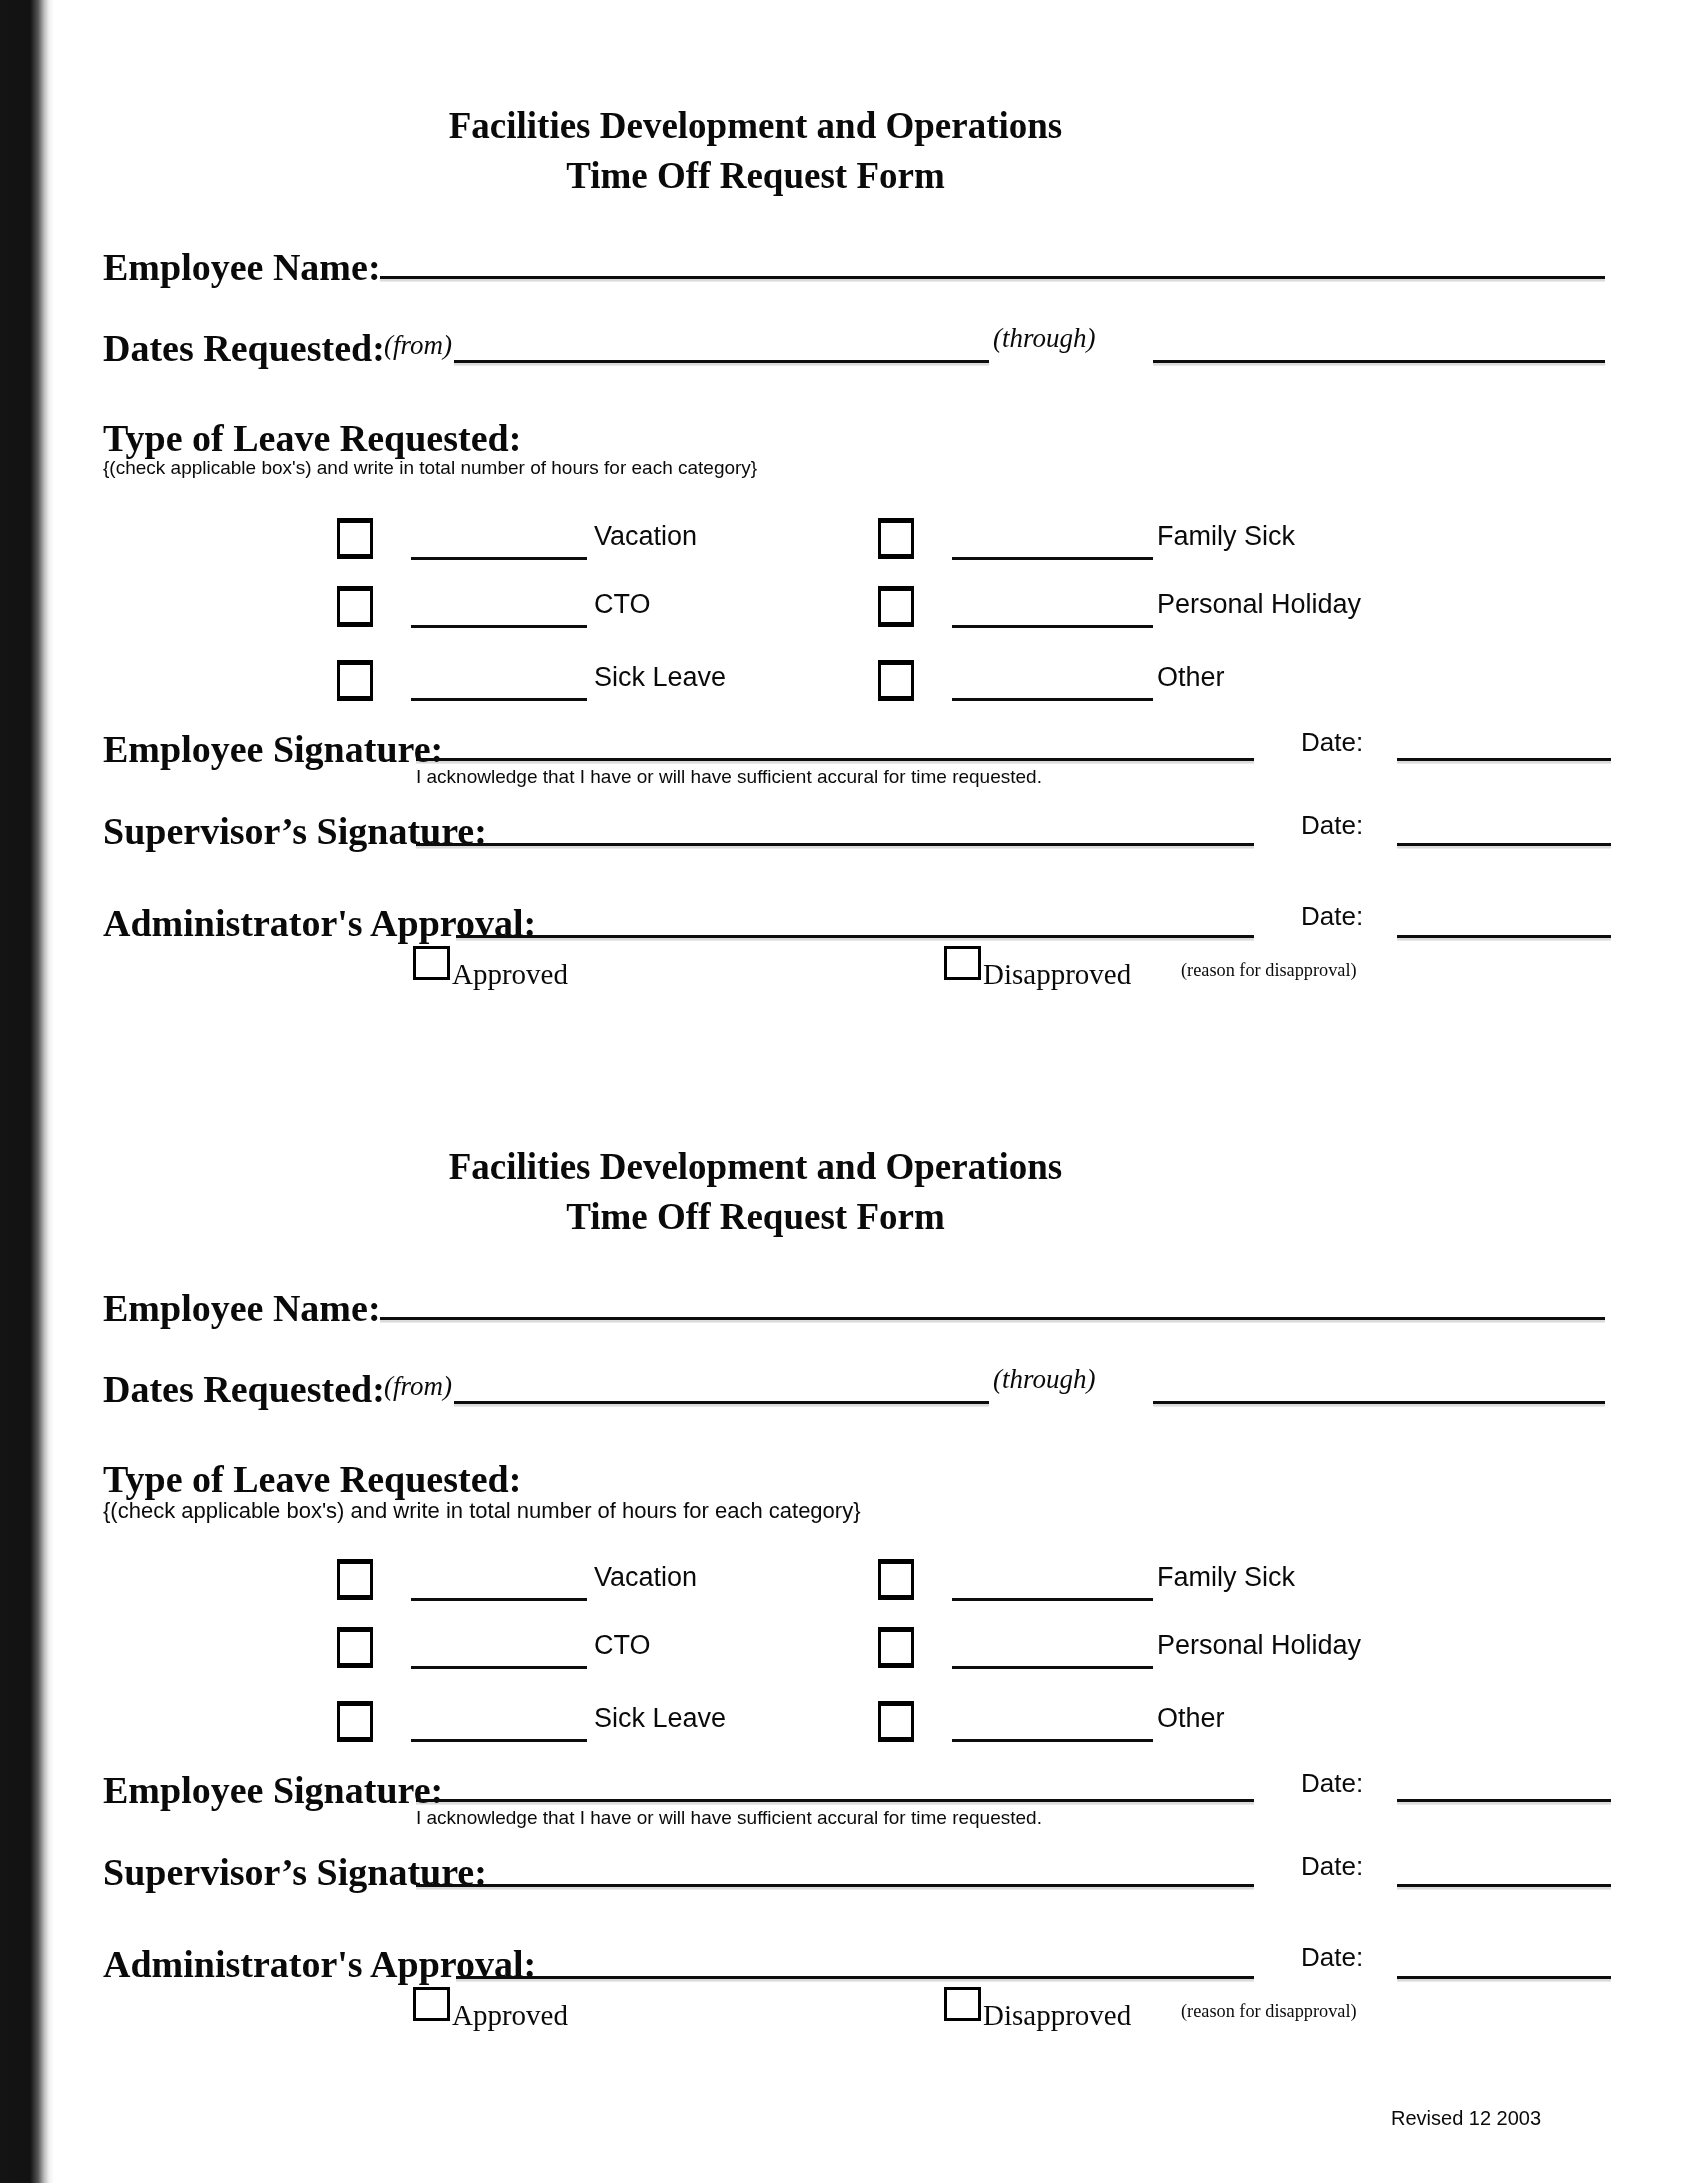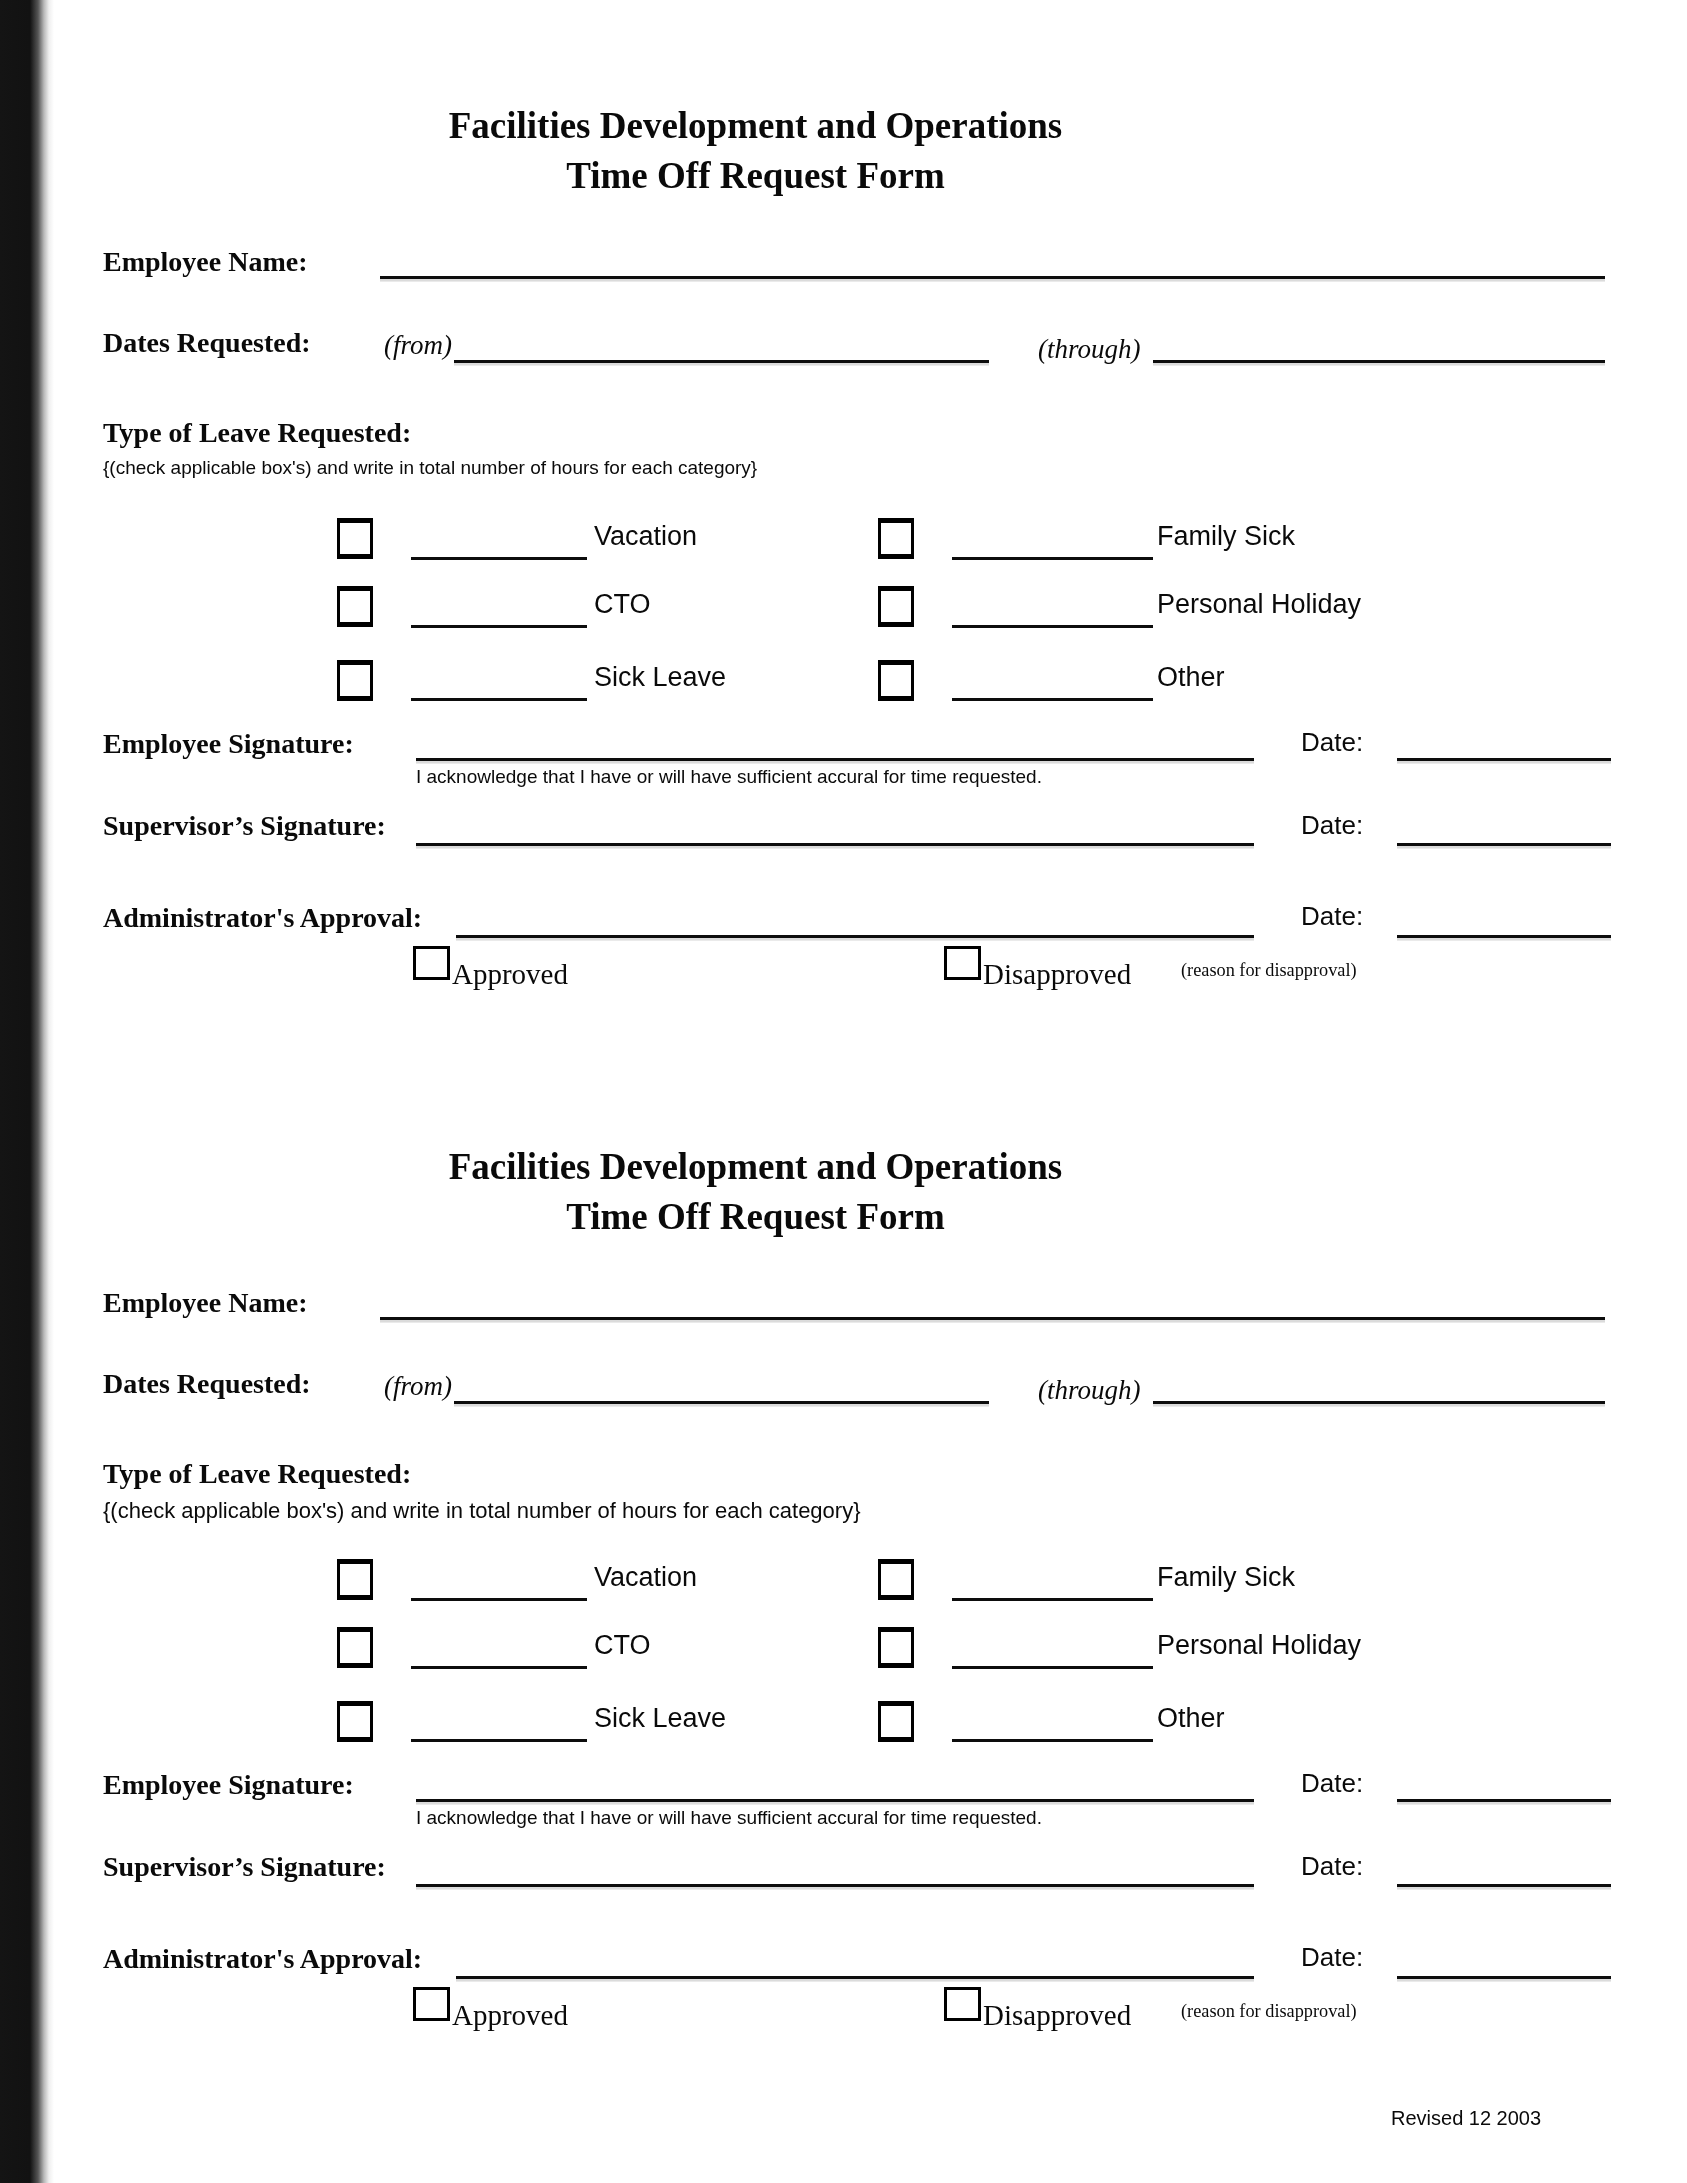--- a/index.html
+++ b/index.html
@@ -18,21 +18,21 @@
   #copy2 { top:1153px; }
 
   .t1, .t2 {
     position:absolute; left:0; width:100%; text-align:center;
     font-weight:bold; font-size:37px; line-height:1; white-space:nowrap;
   }
   .t1 { top:-5.2px; }
   .t2 { top:45px; }
 
   .slabel {
-    position:absolute; font-weight:bold; font-size:28px; line-height:1;
+    position:absolute; font-weight:bold; font-size:38px; line-height:1;
     white-space:nowrap;
   }
   .l-empname { left:103px; top:136px; }
   .l-dates   { left:103px; top:217px; }
   .l-type    { left:103px; top:307px; }
   .l-empsig  { left:103px; top:618px; }
   .l-supsig  { left:103px; top:700px;text-align:center; }
   .l-admin   { left:103px; top:792px; }
 
   .line {
@@ -47,21 +47,21 @@
   .ln-sig.r1  { top:646px; }
   .ln-sig.r2  { top:731px; }
   .ln-admin   { left:456px;  width:798px;  top:823px; }
   .ln-date    { left:1397px; width:214px; }
   .ln-date.r1 { top:646px; }
   .ln-date.r2 { top:731px; }
   .ln-date.r3 { top:823px; }
 
   .paren { position:absolute; font-style:italic; font-size:27px; line-height:1; white-space:nowrap; }
   .p-from    { left:384px;  top:220px; }
-  .p-through { left:993px; top:224px;margin-left:45px; }
+  .p-through { left:993px; top:213px; }
 
   .sans { font-family:"Liberation Sans","DejaVu Sans",sans-serif; }
   .tol-note { position:absolute; left:103px; top:345px; font-size:19px; line-height:1.2; white-space:nowrap;text-align:right; }
   #copy2 .tol-note { font-size:22px; }
 
   .cb {
     position:absolute; width:30px; height:31px; background:#fff;
     border:3.5px solid #000; border-top-width:5.2px; border-bottom-width:5.2px;
     box-sizing:content-box;
   }

